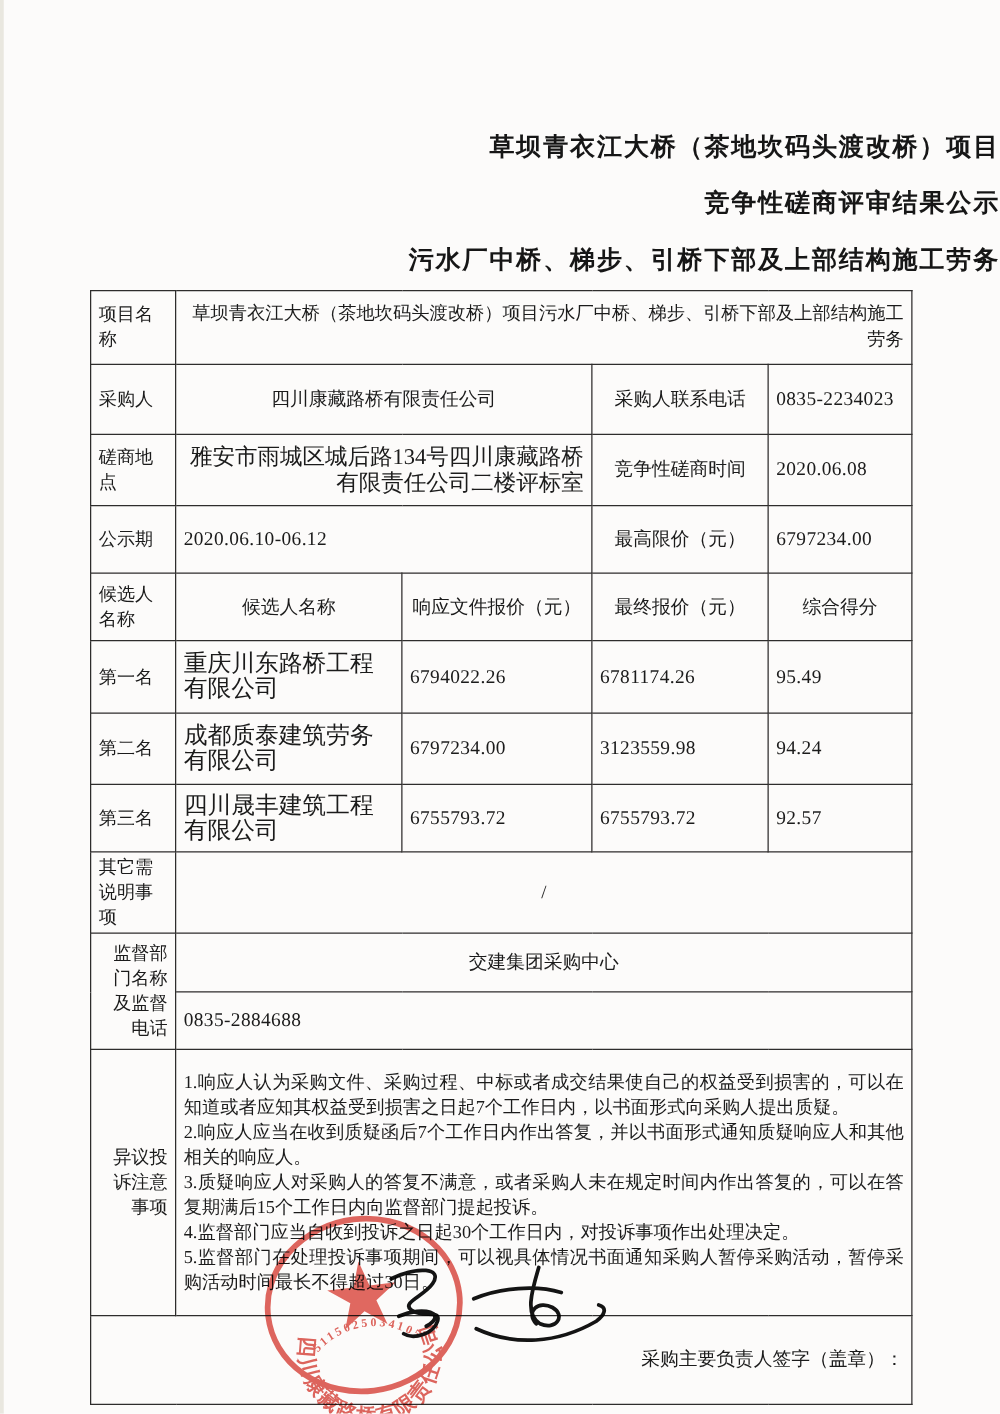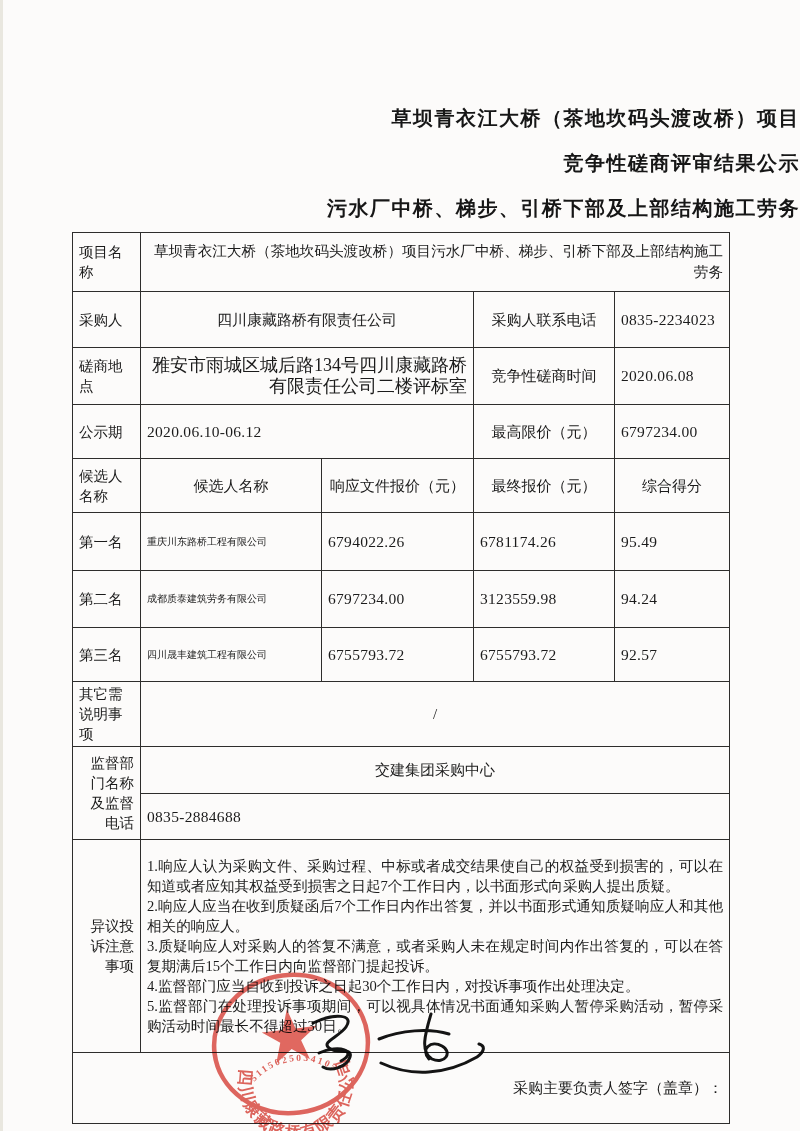--- a/index.html
+++ b/index.html
@@ -26,21 +26,21 @@
   table.doc td{
     border:1.8px solid #2e2d2c;
     padding:2px 6px;vertical-align:middle;line-height:20px;
     overflow:hidden;
   }
   td.lab{font-size:14.5px;padding:2px 2px 2px 4px;text-align:left;line-height:19px;}
   td.labc{font-size:14.5px;padding:2px 1px;text-align:right;line-height:19px;}
   td.cen{text-align:center;}
   td.lft{text-align:right;}
   td.num{font-size:15.5px;letter-spacing:.3px;}
-  td.namecell{font-size:10px;padding:2px 2px;line-height:20px;}
+  td.namecell{font-size:19px;padding:2px 2px;line-height:20px;}
   td.notes{padding:6px 8px 6px 8px;font-size:14.6px;line-height:21.2px;text-align:justify;vertical-align:middle;}
   .h54{height:54px}.h51{height:51px}.h52{height:52px}.h49{height:49px}
   .h53{height:53px}.h46{height:42px}.h45{height:41px}.h212{height:208px}.h70{height:66px}
   
   svg.overlay{position:absolute;left:0;top:0;pointer-events:none;mix-blend-mode:multiply;}
   .seal-stroke{fill:none;stroke:#da463d;stroke-width:4.6;}
   .seal-fill{fill:#dd4a40;}
   .seal-text{fill:#d8443b;font-family:"Liberation Serif","DejaVu Serif",serif;font-weight:bold;}
   .sig{fill:none;stroke:#141414;stroke-width:3;stroke-linecap:round;stroke-linejoin:round;}
 </style>

